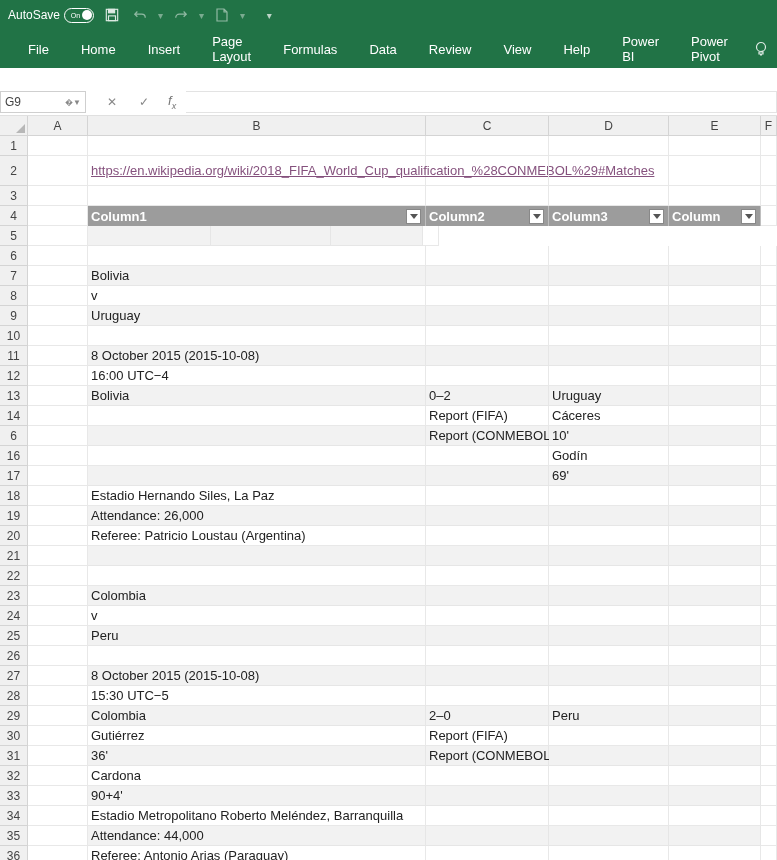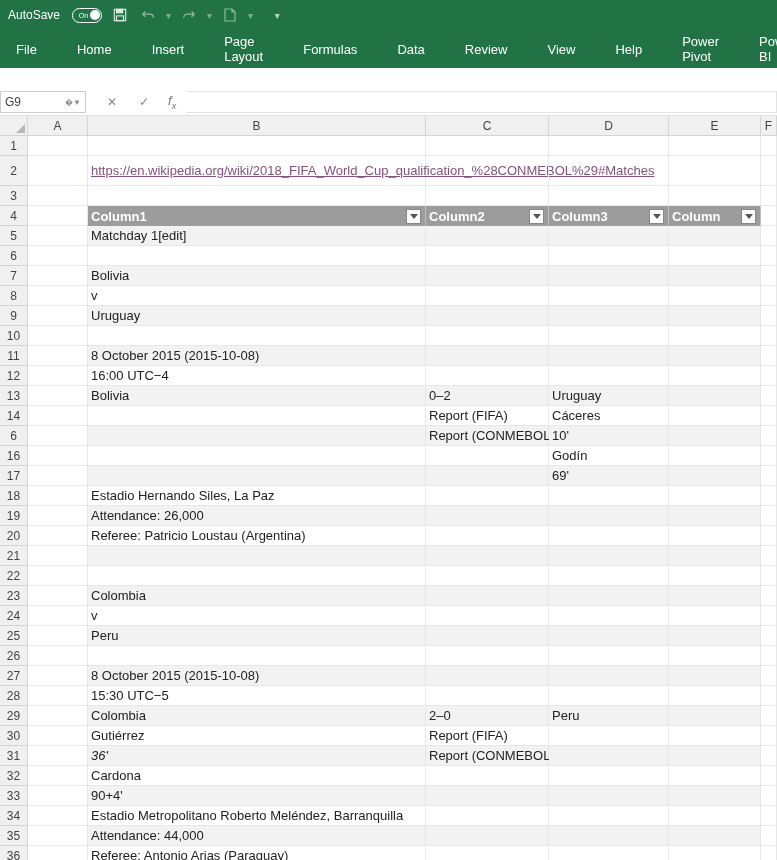--- a/index.html
+++ b/index.html
@@ -1,24 +1,24 @@
 <!DOCTYPE html>
 <html><head>
 <meta charset="utf-8">
 <style>
 *{margin:0;padding:0;box-sizing:border-box;font-family:"Segoe UI",Arial,sans-serif;-webkit-font-smoothing:antialiased}
 body{background:#fff;overflow:hidden;width:777px;height:860px}
 .titlebar{height:30px;background:#217346;display:flex;align-items:center;padding:0 8px;gap:8px}
-.autosave{display:flex;gap:12px;color:#fff;font-size:12px}
+.autosave{display:flex;gap:4px;color:#fff;font-size:12px}
 .toggle{width:30px;height:15px;border:1px solid #fff;border-radius:8px;display:flex;align-items:center;justify-content:flex-end;padding:1px;font-size:7px;color:#fff}
 .toggle-knob{width:10px;height:10px;background:#fff;border-radius:50%;margin-left:2px}
 .qat-icon{display:inline-flex;width:20px;height:20px;align-items:center;justify-content:center;color:#fff;opacity:.85}
 .qat-icon.dim{opacity:.5}
 .qat-sep{opacity:.4;color:#fff;font-size:10px}
-.ribbon{height:38px;background:#217346;display:flex;align-items:center;padding:0 8px;gap:12px}
+.ribbon{height:38px;background:#217346;display:flex;align-items:center;padding:0 20px;gap:4px}
 .ribbon-tab{padding:8px 14px;font-size:13px;color:#fff;cursor:pointer}
 .ribbon-tab.first{padding-left:8px}
 .ribbon-bulb{margin-left:8px}
 .ribbon-space{height:20px;background:#fff}
 .fbar{height:28px;background:#fff;border-bottom:1px solid #e0e0e0;display:flex;align-items:center;font-size:12px}
 .namebox{width:86px;height:22px;border:1px solid #cfcfcf;margin-left:0;padding:0 4px;display:flex;align-items:center;justify-content:space-between;color:#444}
 .nbdrop{font-size:8px;color:#888}
 .fxfuncs{display:flex;align-items:center;gap:16px;margin-left:18px;color:#777}
 .fxbtn{width:16px;text-align:center;color:#888}
 .fxlabel{font-style:italic;color:#777;font-size:13px}
@@ -96,22 +96,22 @@
 <div class="ribbon">
   <div class="ribbon-tab first">File</div>
   <div class="ribbon-tab">Home</div>
   <div class="ribbon-tab">Insert</div>
   <div class="ribbon-tab">Page Layout</div>
   <div class="ribbon-tab">Formulas</div>
   <div class="ribbon-tab">Data</div>
   <div class="ribbon-tab">Review</div>
   <div class="ribbon-tab">View</div>
   <div class="ribbon-tab">Help</div>
+  <div class="ribbon-tab">Power BI</div>
   <div class="ribbon-tab">Power Pivot</div>
-  <div class="ribbon-tab">Power BI</div>
   <span class="qat-icon ribbon-bulb">
       <svg width="14" height="16" viewBox="0 0 14 16" fill="none" stroke="#fff" stroke-width="1.2">
         <circle cx="7" cy="6" r="4.5"></circle>
         <path d="M5 11h4v2H5zM6 14h2"></path>
       </svg>
     </span>
 </div>
 
 <div class="ribbon-space"></div>
 
@@ -185,21 +185,20 @@
         </div>
         <div class="cell cE tblhead">
           <span>Column</span>
           <span class="filterbtn"></span>
         </div>
         <div class="cell cF"></div>
       </div>
       <div class="row">
         <div class="rh">5</div>
         <div class="cell cA"></div>
-        <div class="cell cB band">Matchday 1[edit]</div>
         <div class="cell cC band"></div>
         <div class="cell cD band"></div>
         <div class="cell cE band"></div>
         <div class="cell cF"></div>
       </div>
       <div class="row">
         <div class="rh">6</div>
         <div class="cell cA"></div>
         <div class="cell cB"></div>
         <div class="cell cC"></div>
@@ -419,21 +418,21 @@
         <div class="cell cA"></div>
         <div class="cell cB">Gutiérrez</div>
         <div class="cell cC">Report (FIFA)</div>
         <div class="cell cD"></div>
         <div class="cell cE"></div>
         <div class="cell cF"></div>
       </div>
       <div class="row">
         <div class="rh">31</div>
         <div class="cell cA"></div>
-        <div class="cell cB band" style="overflow: visible; font-style: italic;">36'</div>
+        <div class="cell cB band" style="overflow: visible;">36'</div>
         <div class="cell cC band" style="overflow: visible;">Report (CONMEBOL)</div>
         <div class="cell cD band"></div>
         <div class="cell cE band"></div>
         <div class="cell cF"></div>
       </div>
       <div class="row">
         <div class="rh">32</div>
         <div class="cell cA"></div>
         <div class="cell cB">Cardona</div>
         <div class="cell cC"></div>

